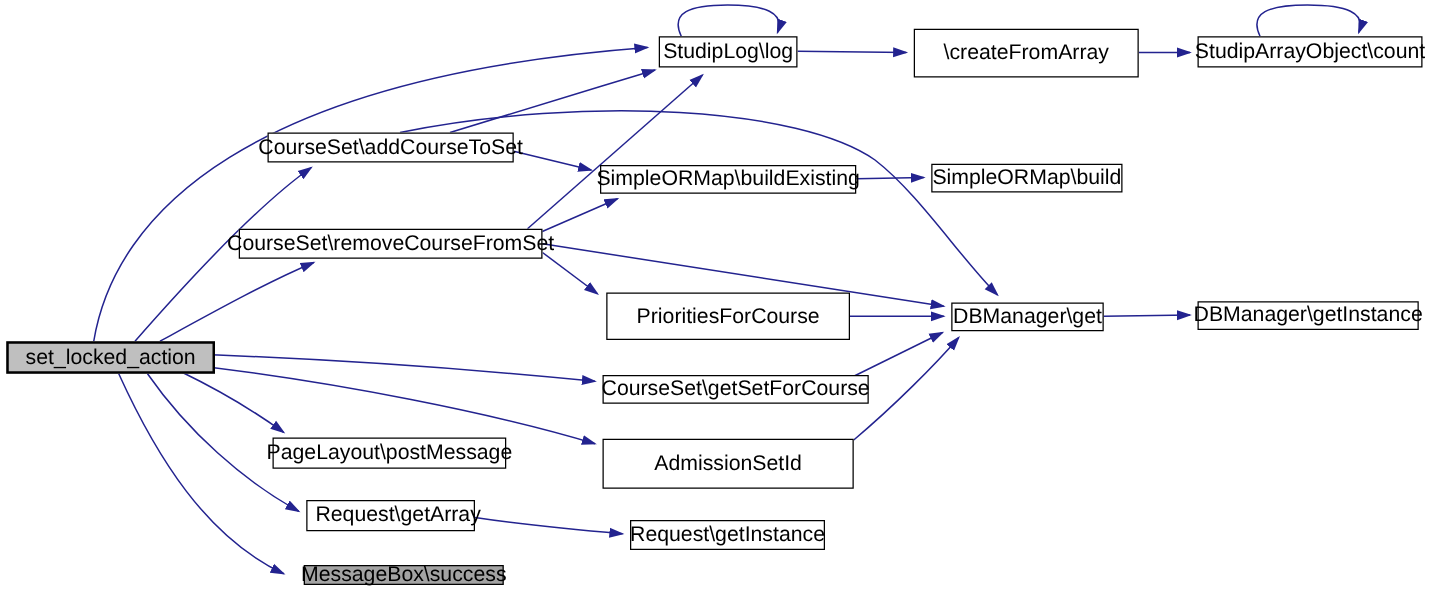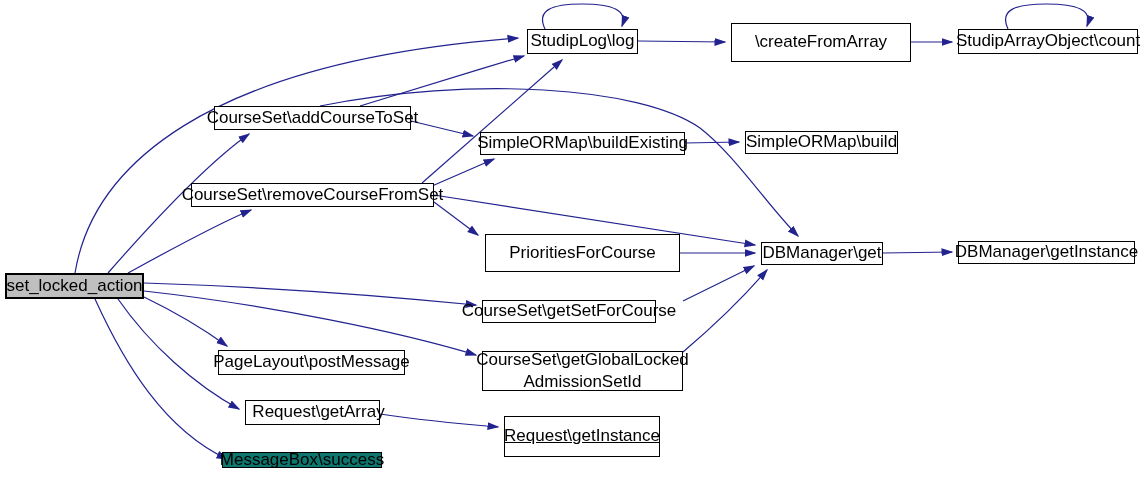--- a/index.html
+++ b/index.html
@@ -79,21 +79,21 @@
         <path d="M 638,41 L 725,42" class="edge" stroke="#23238f" marker-end="url(#arrow)"></path>
         <path d="M 911,42 L 952,42" class="edge" stroke="#23238f" marker-end="url(#arrow)"></path>
         <path d="M 685,143 L 739,142" class="edge" stroke="#23238f" marker-end="url(#arrow)"></path>
         <path d="M 883,253 L 952,252" class="edge" stroke="#23238f" marker-end="url(#arrow)"></path>
         <path d="M 380,414 C 420,420 462,424 498,427" class="edge" stroke="#23238f" marker-end="url(#arrow)"></path>
         <path d="M 545,29 C 536,10 552,4 582,4 C 612,4 628,10 622,26" class="edge" stroke="#23238f" marker-end="url(#arrow)"></path>
         <path d="M 1008,29 C 999,10 1015,4 1046,4 C 1077,4 1093,10 1087,26" class="edge" stroke="#23238f" marker-end="url(#arrow)"></path>
       </g>
   </svg>
   <div id="node-layer">
-      <div class="node highlight" style="left: 5px; top: 273px; width: 139px; height: 26px; border-color: rgb(0, 0, 0);">
+      <div class="node highlight" style="left: 5px; top: 273px; width: 167px; height: 26px; border-color: rgb(0, 0, 0);">
         <div class="lbl">set_locked_action</div>
       </div>
       <div class="node" style="left: 214px; top: 106px; width: 197px; height: 24px; background: rgb(255, 255, 255); border-color: rgb(0, 0, 0);">
         <div class="lbl">CourseSet\addCourseToSet</div>
       </div>
       <div class="node" style="left: 191px; top: 183px; width: 243px; height: 24px; background: rgb(255, 255, 255); border-color: rgb(0, 0, 0);">
         <div class="lbl">CourseSet\removeCourseFromSet</div>
       </div>
       <div class="node" style="left: 527px; top: 29px; width: 111px; height: 25px; background: rgb(255, 255, 255); border-color: rgb(0, 0, 0);">
         <div class="lbl">StudipLog\log</div>
@@ -112,33 +112,32 @@
       </div>
       <div class="node" style="left: 485px; top: 234px; width: 195px; height: 38px; background: rgb(255, 255, 255); border-color: rgb(0, 0, 0);">
         <div class="lbl">PrioritiesForCourse</div>
       </div>
       <div class="node" style="left: 761px; top: 242px; width: 122px; height: 23px; background: rgb(255, 255, 255); border-color: rgb(0, 0, 0);">
         <div class="lbl">DBManager\get</div>
       </div>
       <div class="node" style="left: 958px; top: 241px; width: 177px; height: 23px; background: rgb(255, 255, 255); border-color: rgb(0, 0, 0);">
         <div class="lbl">DBManager\getInstance</div>
       </div>
-      <div class="node" style="left: 482px; top: 300px; width: 174px; height: 23px; background: rgb(255, 255, 255); border-color: rgb(0, 0, 0);">
+      <div class="node" style="left: 482px; top: 300px; width: 213px; height: 23px; background: rgb(255, 255, 255); border-color: rgb(0, 0, 0);">
         <div class="lbl">CourseSet\getSetForCourse</div>
       </div>
       <div class="node" style="left: 482px; top: 351px; width: 201px; height: 40px; background: rgb(255, 255, 255); border-color: rgb(0, 0, 0);">
-        <div class="lbl">CourseSet\getGlobalLocked</div>
         <div class="lbl">AdmissionSetId</div>
       </div>
       <div class="node" style="left: 218px; top: 350px; width: 187px; height: 25px; background: rgb(255, 255, 255); border-color: rgb(0, 0, 0);">
         <div class="lbl">PageLayout\postMessage</div>
       </div>
       <div class="node" style="left: 245px; top: 400px; width: 135px; height: 25px; background: rgb(255, 255, 255); border-color: rgb(0, 0, 0); padding-left: 12px;">
         <div class="lbl">Request\getArray</div>
       </div>
-      <div class="node" style="left: 504px; top: 416px; width: 156px; height: 41px; background: rgb(255, 255, 255); border-color: rgb(0, 0, 0); text-decoration: underline;">
+      <div class="node" style="left: 504px; top: 416px; width: 156px; height: 24px; background: rgb(255, 255, 255); border-color: rgb(0, 0, 0);">
         <div class="lbl">Request\getInstance</div>
       </div>
-      <div class="node" style="left: 222px; top: 452px; width: 160px; height: 16px; background: #0f766e; border-color: rgb(0, 0, 0);">
+      <div class="node" style="left: 243px; top: 452px; width: 160px; height: 16px; background: #a3a3a3; border-color: rgb(0, 0, 0);">
         <div class="lbl">MessageBox\success</div>
       </div>
     </div>
 </div>
 
 </body></html>

